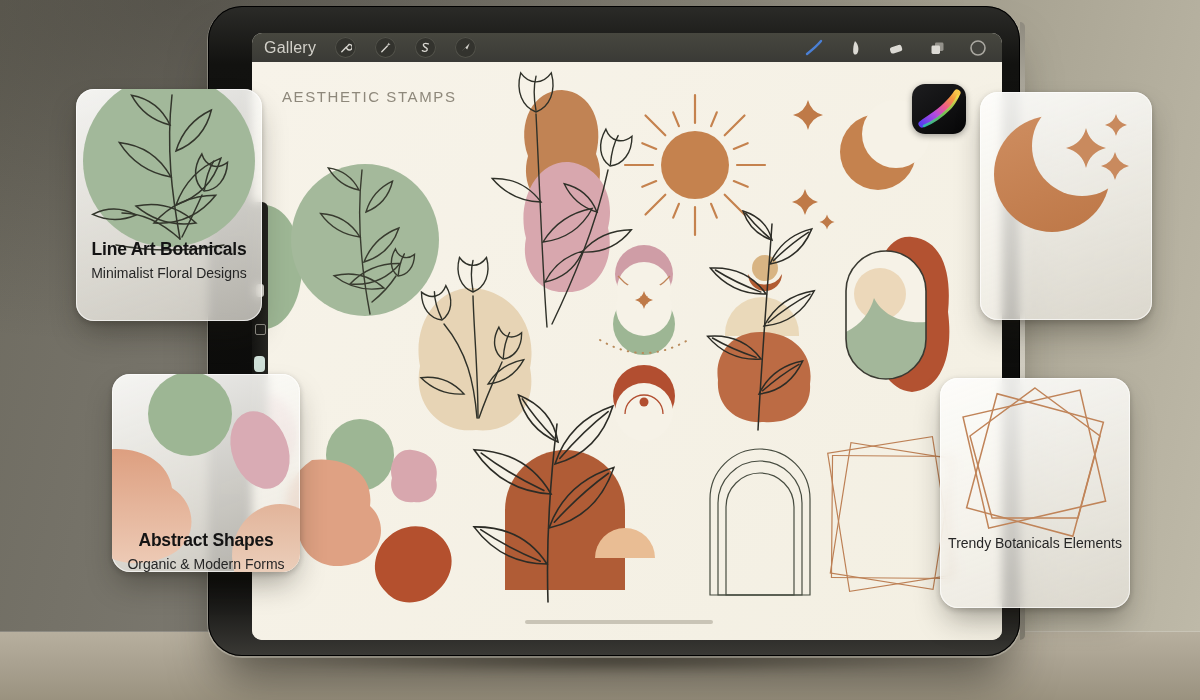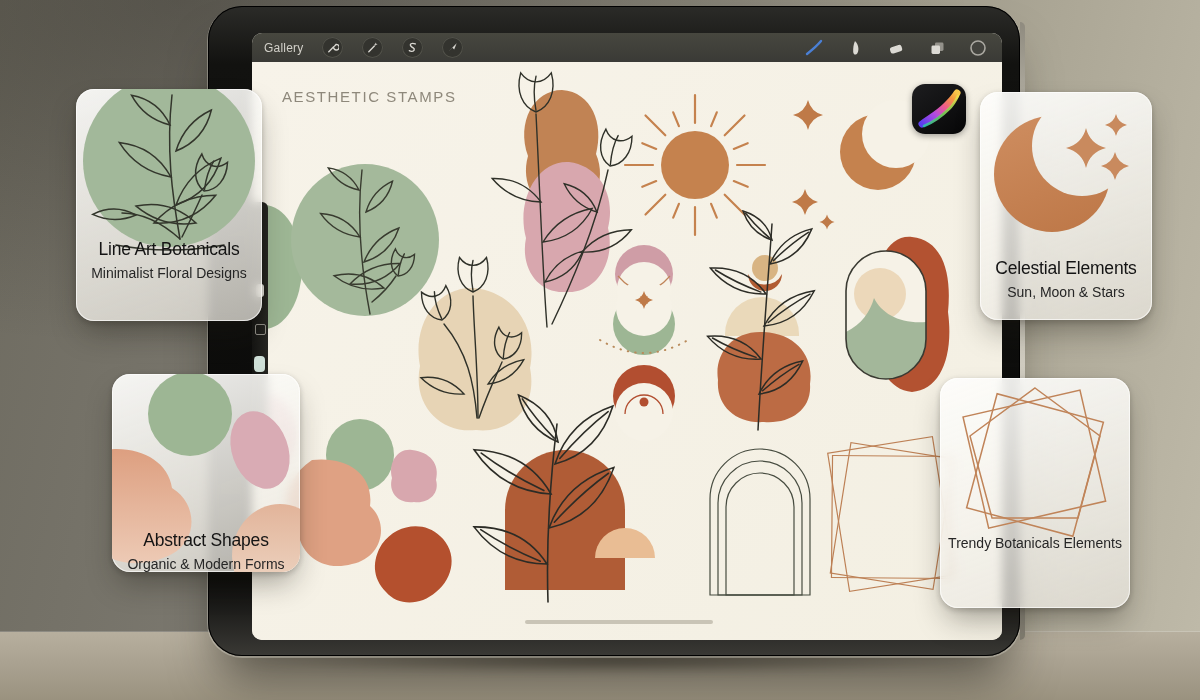--- a/index.html
+++ b/index.html
@@ -24,21 +24,21 @@
   .ipad::after{content:"";position:absolute;right:-5px;top:16px;bottom:16px;width:5px;
     border-radius:0 6px 6px 0;
     background:linear-gradient(180deg,#8f8b7f,#dcd8cc 30%,#c7c3b7 70%,#7f7b6f)}
   .screen{position:absolute;left:44px;top:27px;width:750px;height:607px;border-radius:10px;
     overflow:hidden;background:#f6f2e7}
 
   
   .toolbar{position:absolute;left:0;top:0;width:100%;height:29px;
     background:linear-gradient(#47473f,#3a3a36);display:flex;align-items:center;
     box-shadow:0 1px 0 rgba(0,0,0,.4)}
-  .gallery{margin-left:12px;font-size:12px;color:#d3d1ca;letter-spacing:.2px;cursor:default}
+  .gallery{margin-left:12px;font-size:16px;color:#d3d1ca;letter-spacing:.2px;cursor:default}
   .tb-circ{width:21px;height:21px;border-radius:50%;background:#33332e;margin-left:19px;
     display:flex;align-items:center;justify-content:center;box-shadow:inset 0 0 0 1px #52524a}
   .tb-circ:first-of-type{margin-left:22px}
   .tb-spacer{flex:1}
   .tb-ic{width:20px;height:20px;margin-right:21px;display:flex;align-items:center;justify-content:center}
   .tb-ic.last{margin-right:14px}
 
   
   .canvas{position:absolute;left:0;top:29px;width:750px;height:670px;
     background:linear-gradient(135deg,#f7f3e9,#f3efe2)}
@@ -56,21 +56,21 @@
   .sc-mod{position:absolute;left:3px;top:122px;width:9px;height:9px;border:1.5px solid #8f8d86;border-radius:2px}
   .sc-btn{position:absolute;left:2px;top:154px;width:11px;height:16px;border-radius:4px;background:#cfe0d8}
 
   
   .card{position:absolute;border-radius:18px;overflow:hidden;
     background:linear-gradient(160deg,rgba(253,253,251,.94) 0%,rgba(244,242,236,.84) 55%,rgba(231,228,220,.76) 100%);
     box-shadow:0 16px 30px -6px rgba(28,25,18,.38),0 2px 6px rgba(28,25,18,.22),inset 0 0 0 1px rgba(255,255,255,.65);
     backdrop-filter:blur(5px)}
   .card svg.illus{position:absolute;inset:0}
   .card .txt{position:absolute;left:6px;right:6px;text-align:center;color:#141414}
-  .card .t{font-size:17.5px;font-weight:400;letter-spacing:-.2px}
+  .card .t{font-size:17.5px;font-weight:700;letter-spacing:-.2px}
   .card .s{font-size:14px;margin-top:5px;line-height:1.22;color:#262626}
   .c1{left:76px;top:89px;width:186px;height:232px}   .c1 .txt{top:150px}
   .c2{left:980px;top:92px;width:172px;height:228px}  .c2 .txt{top:166px}
   .c3{left:112px;top:374px;width:188px;height:198px} .c3 .txt{top:156px}
   .c4{left:940px;top:378px;width:190px;height:230px} .c4 .txt{top:152px}
 </style>
 </head>
 <body>
 
 <div class="wall"></div>
@@ -382,24 +382,20 @@
         <circle cx="102" cy="54" r="50" fill="#000"></circle>
       </mask>
     </defs>
     <rect x="0" y="0" width="172" height="160" fill="url(#copper)" mask="url(#m2)"></rect>
     <g fill="#c98a5e">
       <use href="#sp" transform="translate(106,56) scale(2.0)"></use>
       <use href="#sp" transform="translate(136,33) scale(1.1)"></use>
       <use href="#sp" transform="translate(135,74) scale(1.4)"></use>
     </g>
   </svg>
-  <div class="txt">
-    <div class="t">Celestial Elements</div>
-    <div class="s">Sun, Moon &amp; Stars</div>
-  </div>
 </div>
 
 <div class="card c3">
   <svg class="illus" viewBox="0 0 188 230">
     <defs>
       <linearGradient id="peach3" x1="0" y1="0" x2="0" y2="1">
         <stop offset="0" stop-color="#dd9f80"></stop>
           <stop offset="1" stop-color="#edcab5"></stop>
       </linearGradient>
       <linearGradient id="peach3b" x1="0" y1="0" x2="0" y2="1">

